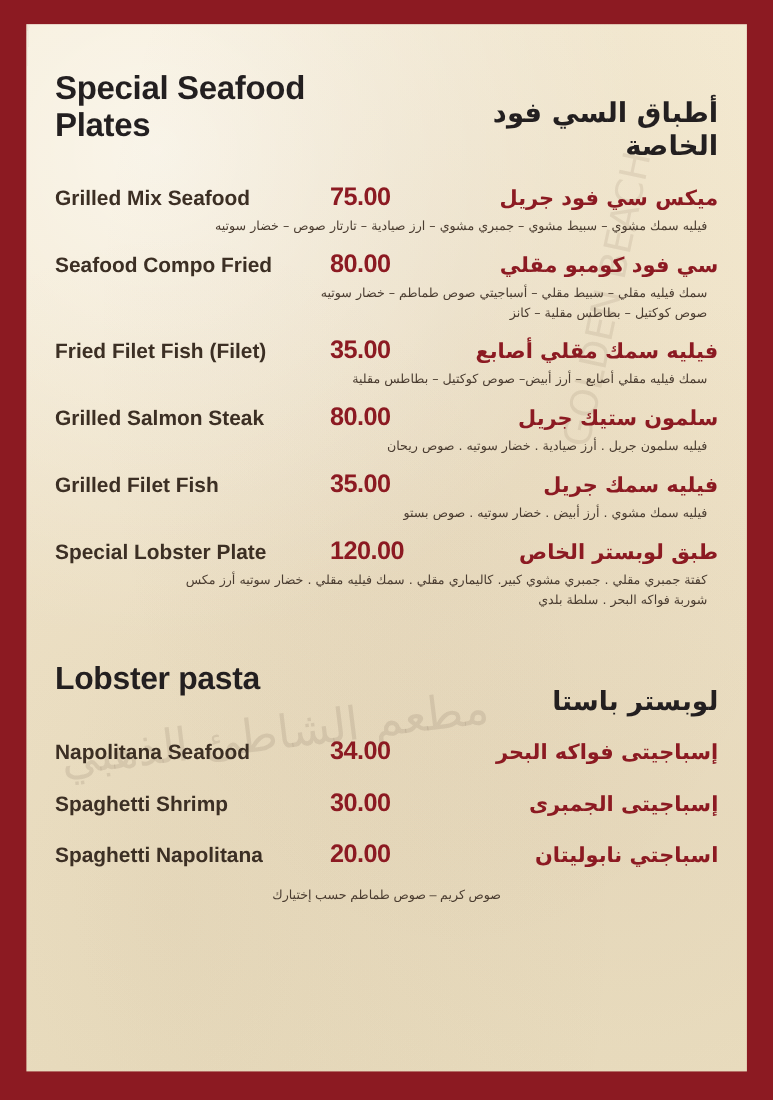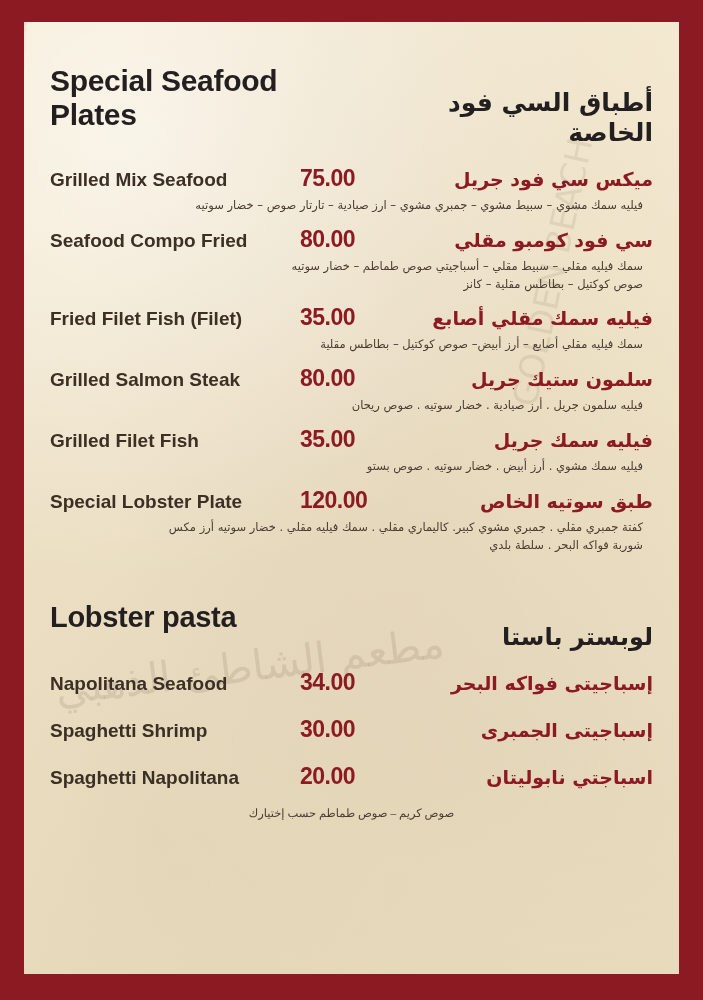--- a/index.html
+++ b/index.html
@@ -161,21 +161,21 @@
     padding: 12px 0 6px 0;
   }
   .pasta .item-en {
     font-size: 19px;
   }
   .footer-note {
     font-size: 11.5px;
     color: #4a3c30;
     text-align: center;
     direction: rtl;
-    font-family: Liberation Serif, serif;
+    font-family: Liberation Sans, sans-serif;
     padding-top: 8px;
   }
 </style>
 </head>
 <body>
 
 <div class="page">
   <div class="paper">
 
     <div class="watermark">مطعم الشاطئ الذهبي</div>
@@ -233,21 +233,21 @@
             <div class="item-price">35.00</div>
             <div class="item-ar">فيليه سمك جريل</div>
           </div>
           <div class="item-desc">فيليه سمك مشوي . أرز أبيض . خضار سوتيه . صوص بستو</div>
         </div>
 
         <div class="item">
           <div class="item-row">
             <div class="item-en">Special Lobster Plate</div>
             <div class="item-price">120.00</div>
-            <div class="item-ar">طبق سوتيه الخاص</div>
+            <div class="item-ar">طبق لوبستر الخاص</div>
           </div>
           <div class="item-desc" style="white-space: pre-line;">كفتة جمبري مقلي . جمبري مشوي كبير. كاليماري مقلي . سمك فيليه مقلي . خضار سوتيه أرز مكس
 شوربة فواكه البحر . سلطة بلدي</div>
         </div>
 
       </div>
 
       <div class="section-head second">
         <div class="section-title-en">Lobster pasta</div>
         <div class="section-title-ar">لوبستر باستا</div>

